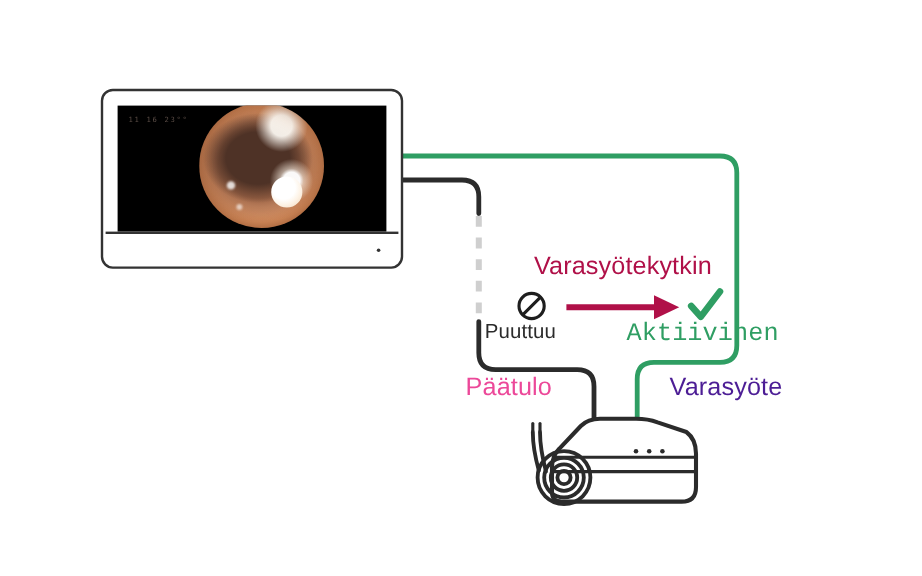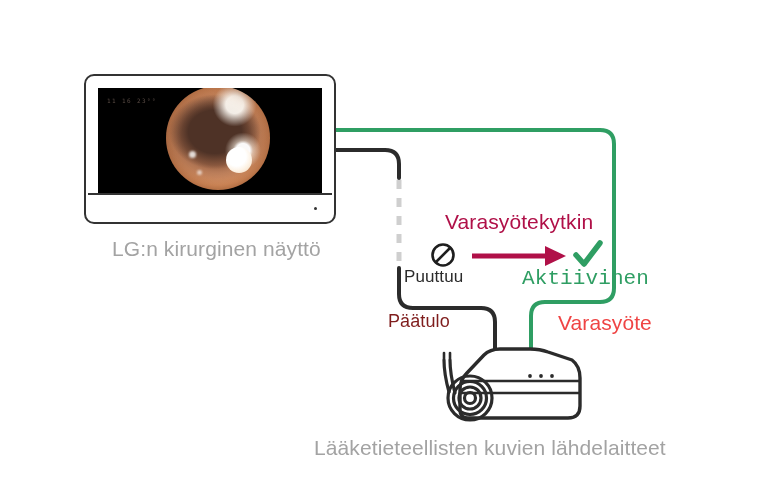--- a/index.html
+++ b/index.html
@@ -71,29 +71,29 @@
     left: 522px;
     top: 268px;
     font-size: 21px;
     color: #2f9e63;
     letter-spacing: .1px;
     font-family: Liberation Mono, monospace;
   }
   .lbl-main-in {
     left: 388px;
     top: 312px;
-    font-size: 18px;
-    color: #7f1d1d;
+    font-size: 21px;
+    color: #ec4899;
     letter-spacing: .1px;
   }
   .lbl-backup-in {
     left: 558px;
     top: 312px;
     font-size: 21px;
-    color: #ef4444;
+    color: #4c1d95;
     letter-spacing: .1px;
   }
 
   
   #monitor-wrap {
     position: absolute;
     left: 84px;
     top: 74px;
     width: 252px;
     height: 150px;
@@ -262,27 +262,25 @@
           <div class="endo-spec"></div>
           <div class="endo-spec2"></div>
         </div>
         <div class="osd">11 16 23°°</div>
       </div>
       <div class="monitor-divider"></div>
       <div class="monitor-dot"></div>
     </div>
   </div>
 
-  <div class="lbl lbl-monitor">LG:n kirurginen näyttö</div>
 
   <div class="lbl lbl-switch">Varasyötekytkin</div>
 
   <div class="lbl lbl-missing">Puuttuu</div>
 
   <div class="lbl lbl-active">Aktiivinen</div>
 
   <div class="lbl lbl-main-in">Päätulo</div>
 
   <div class="lbl lbl-backup-in">Varasyöte</div>
 
-  <div class="lbl lbl-source">Lääketieteellisten kuvien lähdelaitteet</div>
 
 </div>
 
 </body></html>

